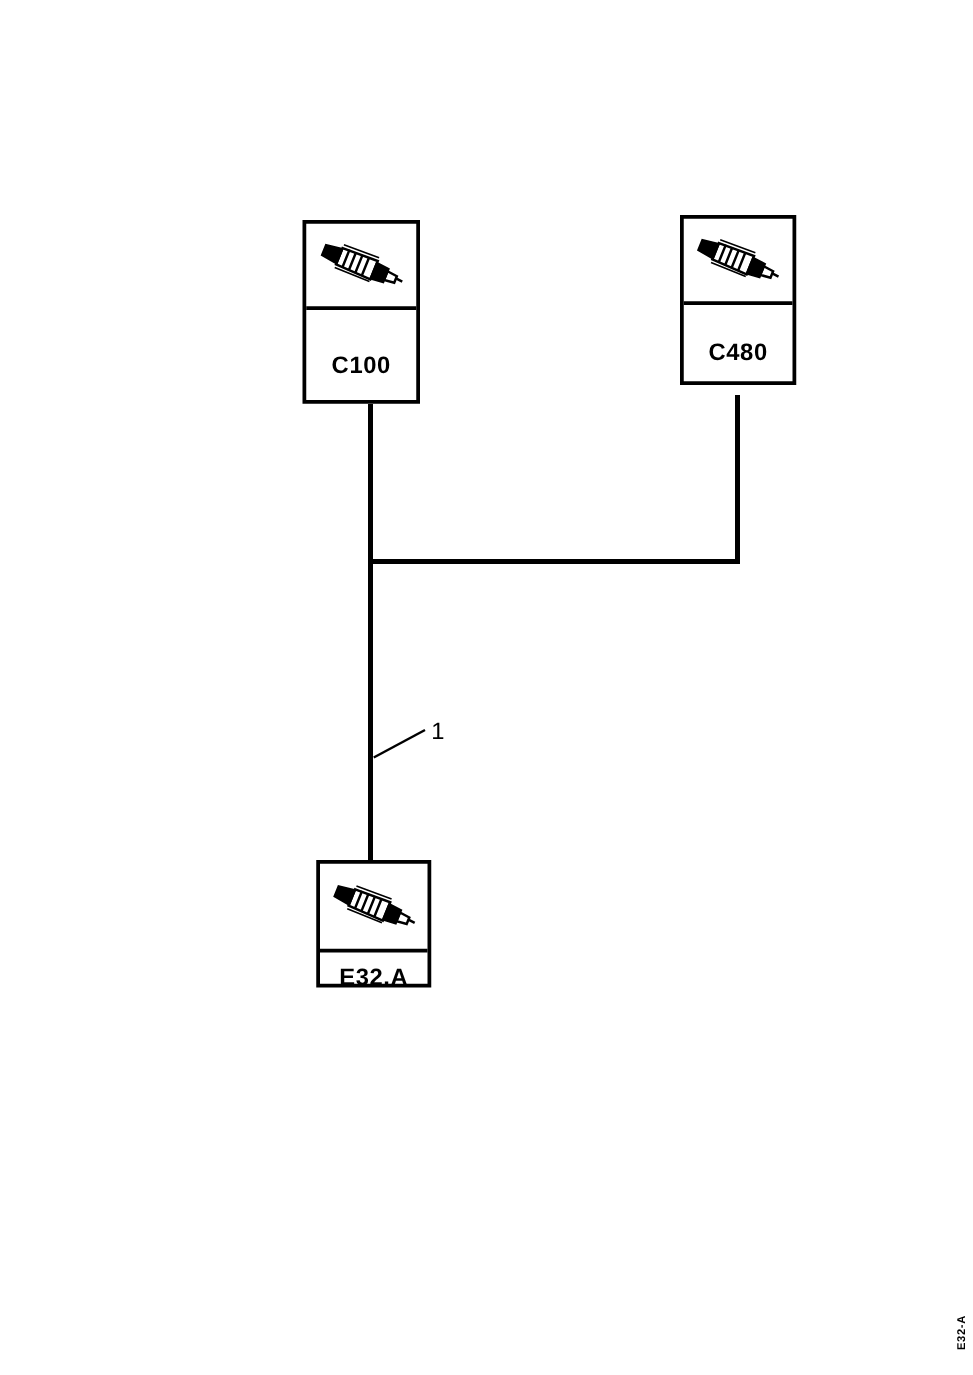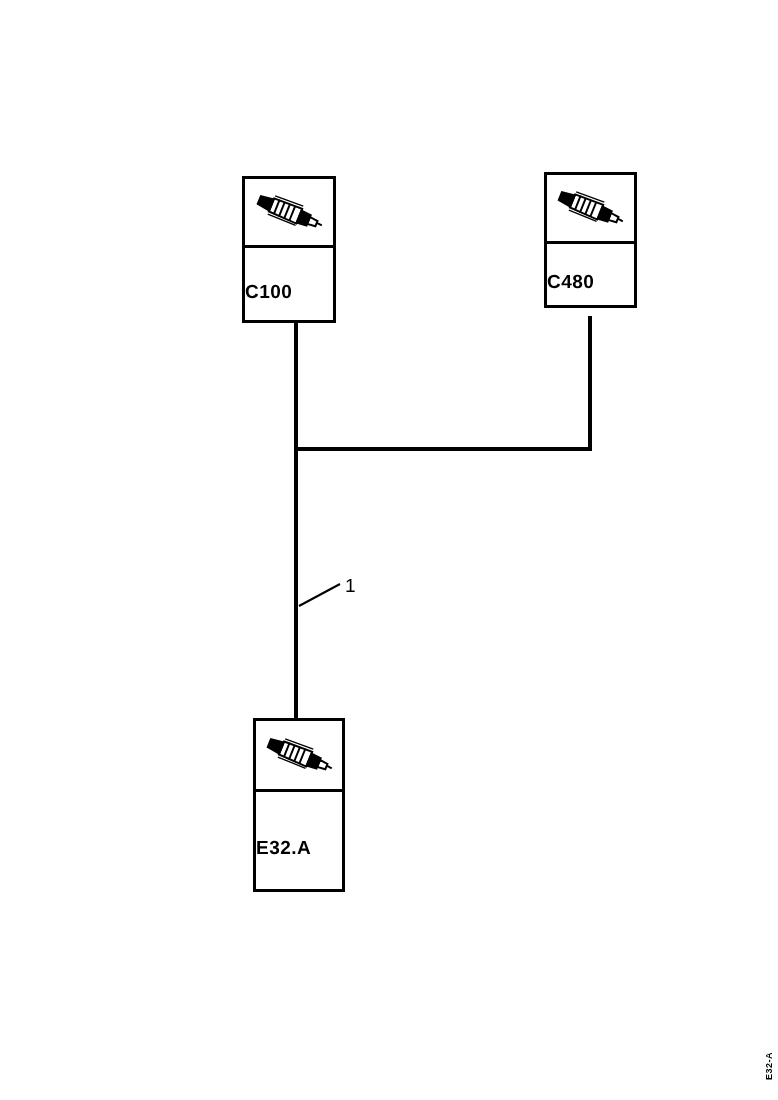--- a/index.html
+++ b/index.html
@@ -44,21 +44,21 @@
     width: 100%;
     height: 100%;
   }
   .node-label-cell {
     position: absolute;
     left: 0;
     right: 0;
     bottom: 0;
     display: flex;
     align-items: center;
-    justify-content: flex-start;
+    justify-content: center;
     margin-top: 16px;
   }
   .node-label {
     font-family: "Liberation Sans", sans-serif;
     font-size: 19px;
     font-weight: 700;
     letter-spacing: 0.5px;
     color: #000000;
     white-space: nowrap;
     line-height: 1;
@@ -136,21 +136,21 @@
           <path d="M26,24 L58,23" stroke-width="1.4"></path>
           <path d="M26,45 L58,45" stroke-width="1.4"></path>
         </g>
       </svg>
     </div>
     <div class="node-label-cell" style="top:69px;">
       <span class="node-label">C480</span>
     </div>
   </div>
 
-  <div class="node-box" style="left:253px; top:718px; width:92px; height:174px;">
+  <div class="node-box" style="left:253px; top:688px; width:92px; height:102px;">
     <div class="node-pict" style="height:71px;">
       <svg viewBox="0 0 92 71" preserveAspectRatio="xMidYMid meet">
         <g transform="rotate(22 46 35)" fill="none" stroke="#000000" stroke-width="2.1">
           <path d="M12,31 L12,40 L26,42 L26,29 Z" fill="#000000"></path>
           <path d="M26,28 L58,27 L58,44 L26,43 Z"></path>
           <path d="M32,27 L32,43 M38,27 L38,44 M44,27 L44,44 M50,27 L50,44"></path>
           <path d="M58,29 L69,30 L69,42 L58,43 Z" fill="#000000"></path>
           <path d="M69,32 L78,33 L78,39 L69,40 Z"></path>
           <path d="M78,35 L84,35.5"></path>
           <path d="M26,25 L58,24" stroke-width="1.4"></path>

